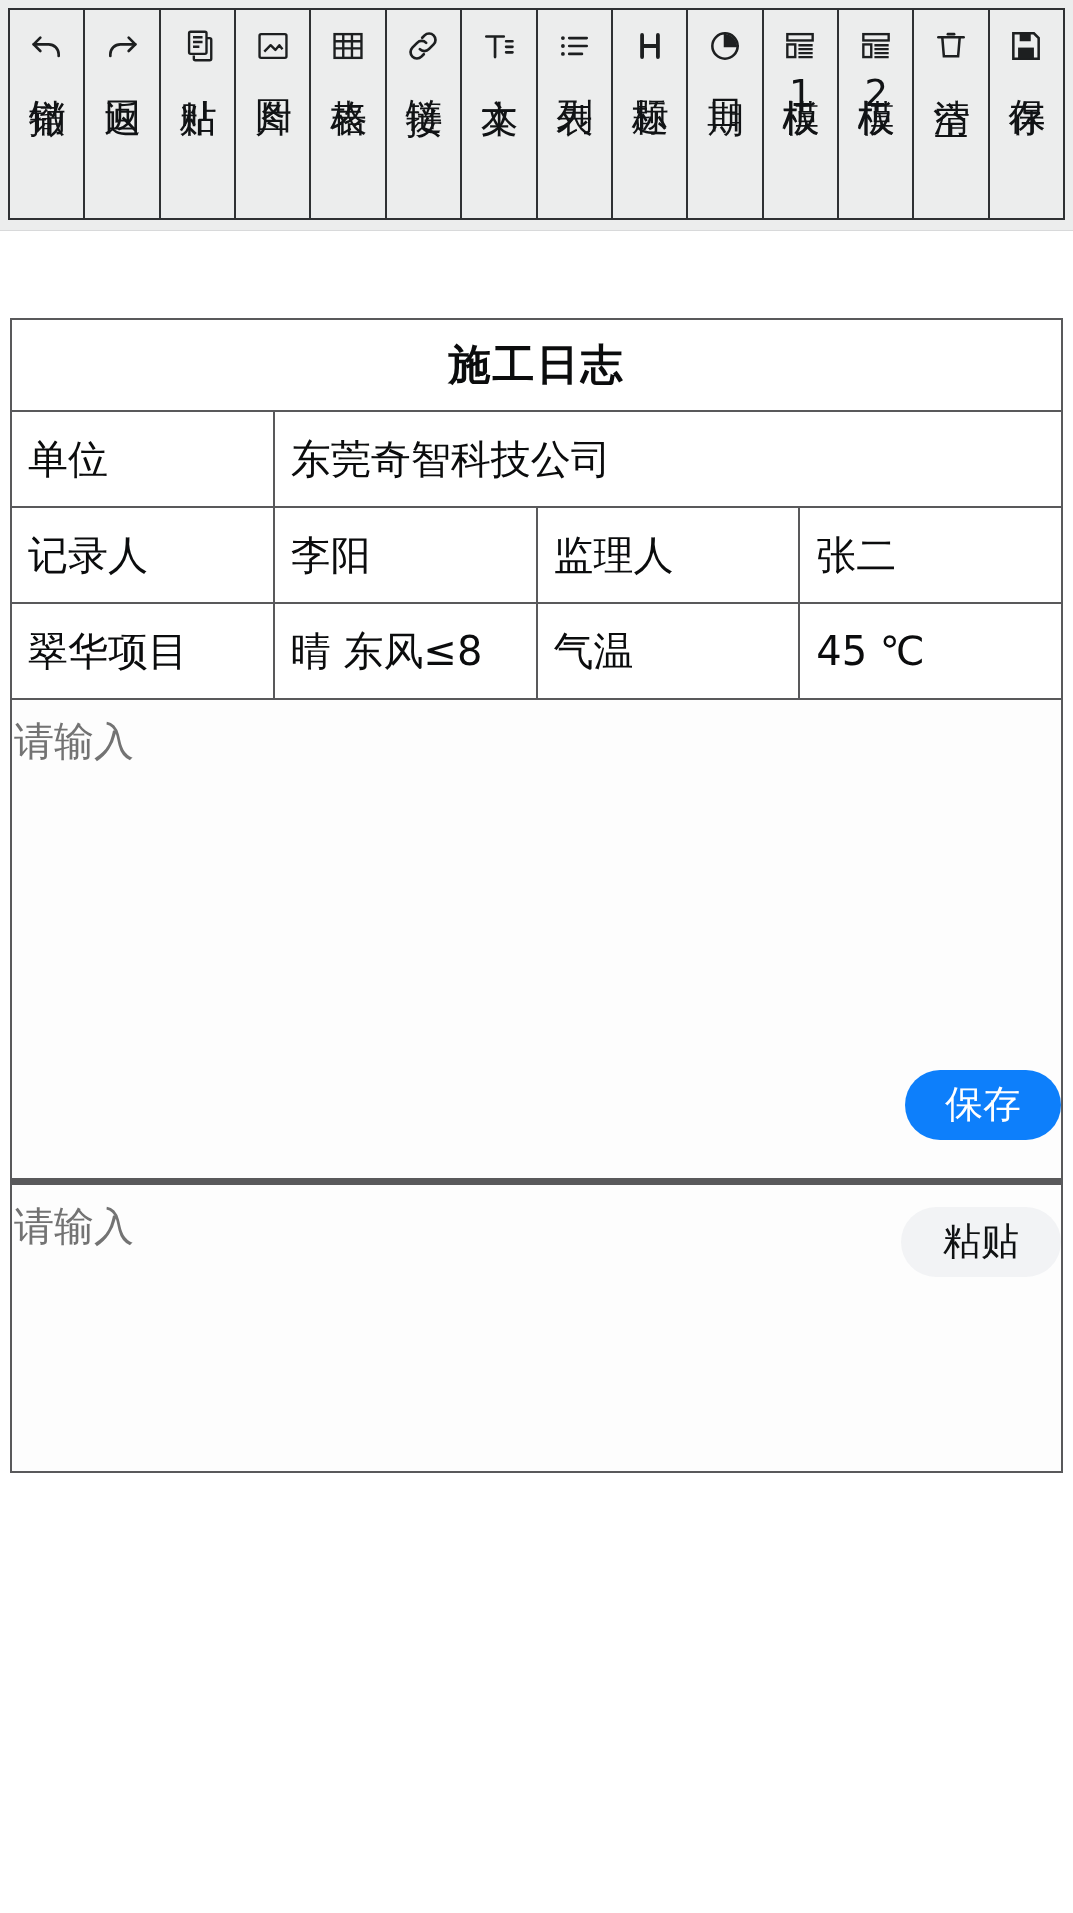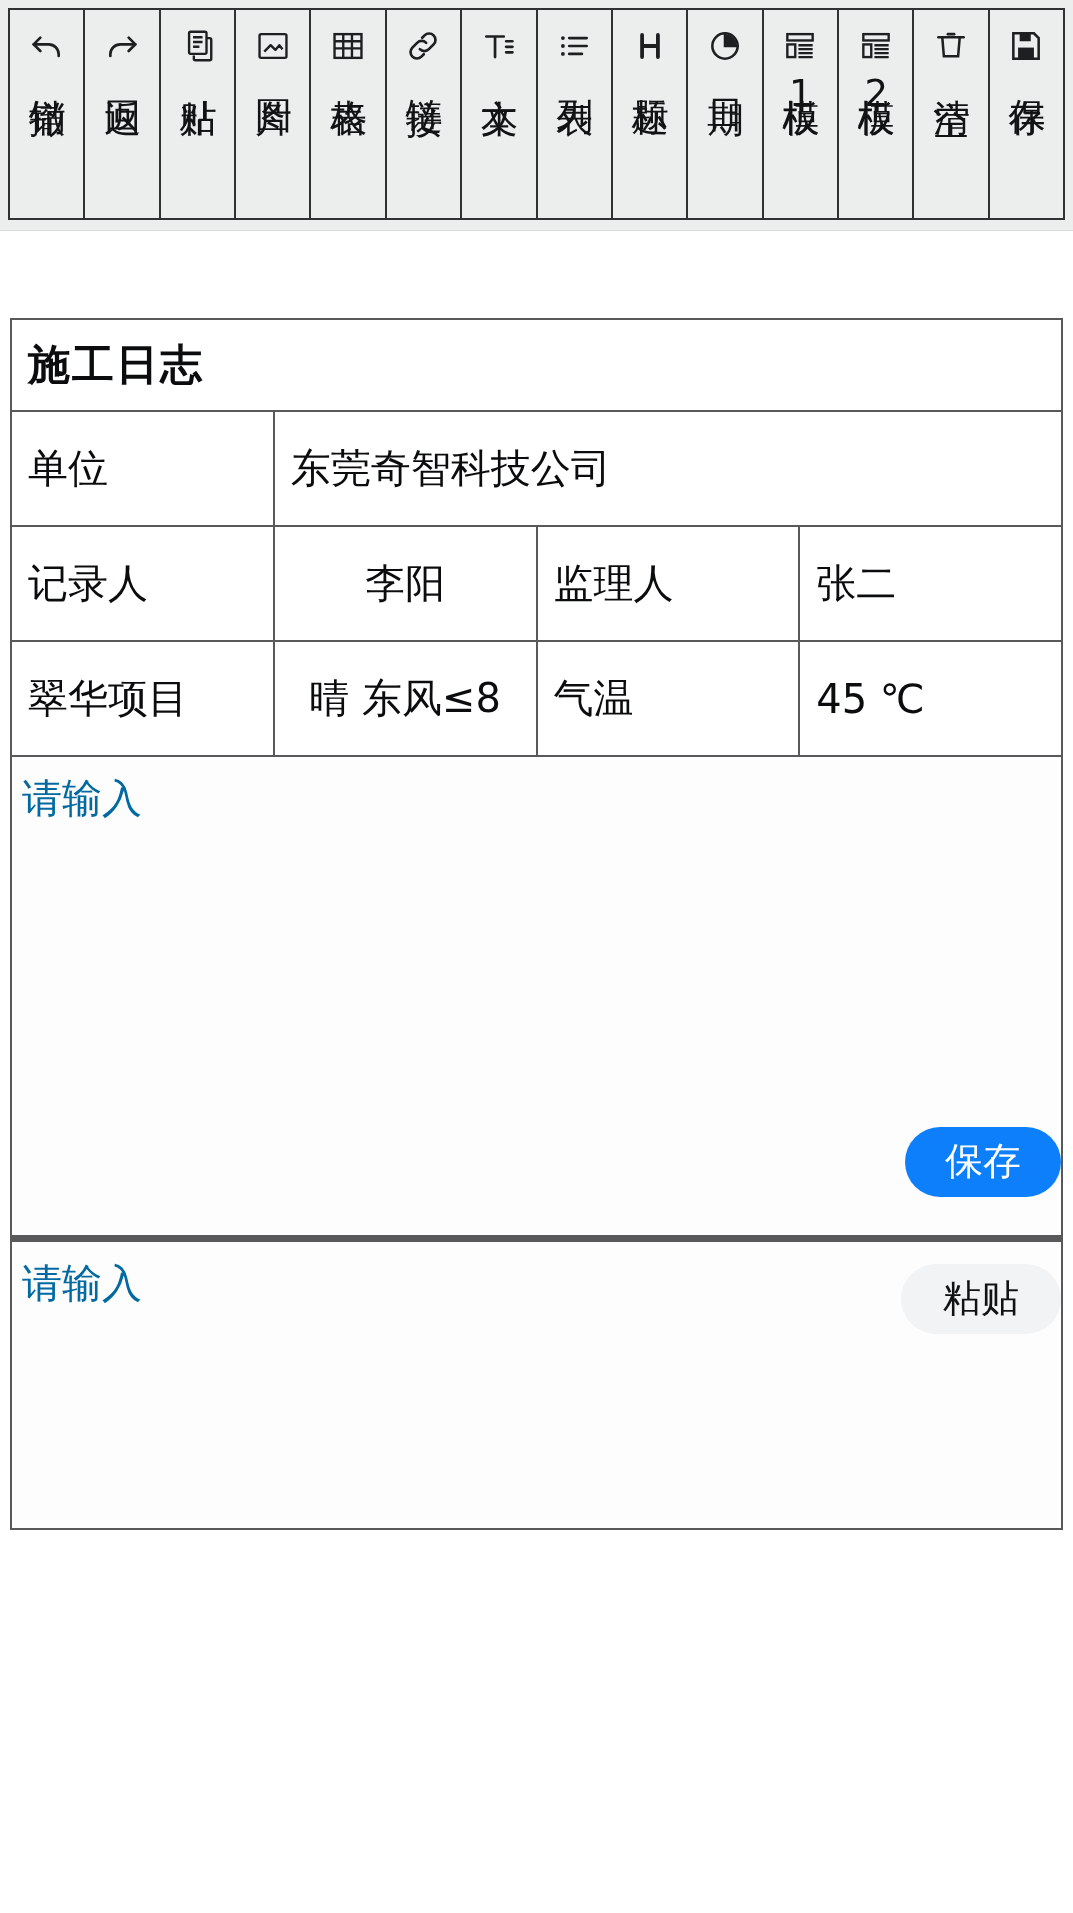--- a/index.html
+++ b/index.html
@@ -81,47 +81,48 @@
     background: #ffffff;
   }
   .doc-table td {
     border: 2px solid #59595b;
     padding: 10px 16px;
     font-size: 40px;
     color: #0b0c0d;
     font-family: "DejaVu Sans", "Liberation Sans", sans-serif;
     vertical-align: middle;
     background: #ffffff;
-    height: 115px;
+    height: 96px;
   }
   .doc-title-cell {
+    text-align: center;
     font-weight: bold;
     font-size: 42px !important;
     letter-spacing: 2px;
     height: 92px !important;
   }
   .col-label { width: 250px; }
-  .col-val1  { width: 272px; text-align: center; }
+  .col-val1  { width: 272px; }
   .col-lab2  { width: 205px; margin-top: 28px; }
 
   
   .textarea-block {
     border: 2px solid #59595b;
     border-top: none;
     background: #fdfdfd;
     position: relative;
   }
   .ta-body-1 { height: 480px; }
   .ta-body-2 { height: 288px; }
   .ta-placeholder {
     position: absolute;
-    left: 10px;
+    left: 2px;
     top: 14px;
     font-size: 40px;
-    color: #0369a1;
+    color: #737373;
     font-family: "DejaVu Sans", "Liberation Sans", sans-serif;
     pointer-events: none;
   }
   .btn-save {
     position: absolute;
     right: 0px;
     bottom: 38px;
     background: #0d7ffb;
     color: #ffffff;
     font-size: 38px;

